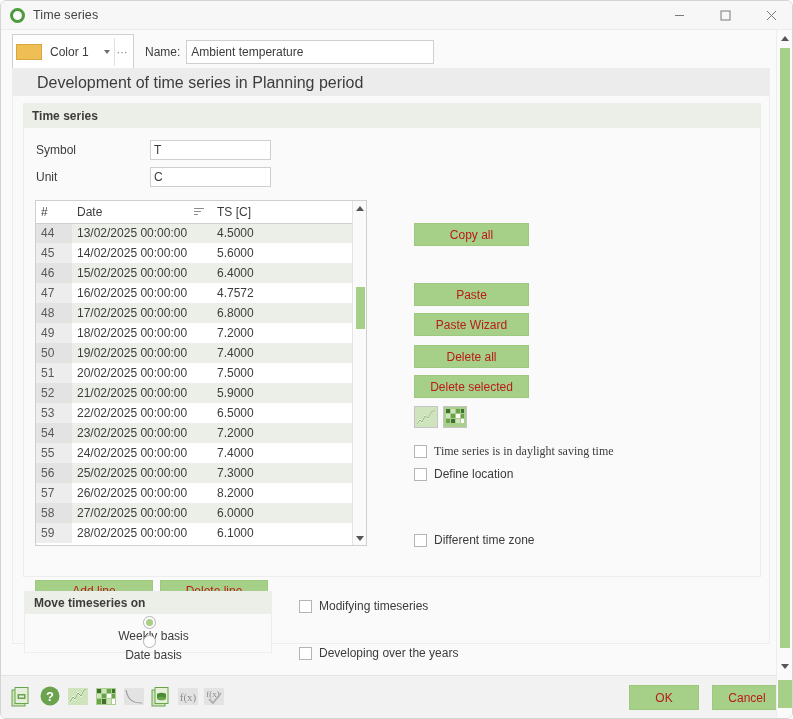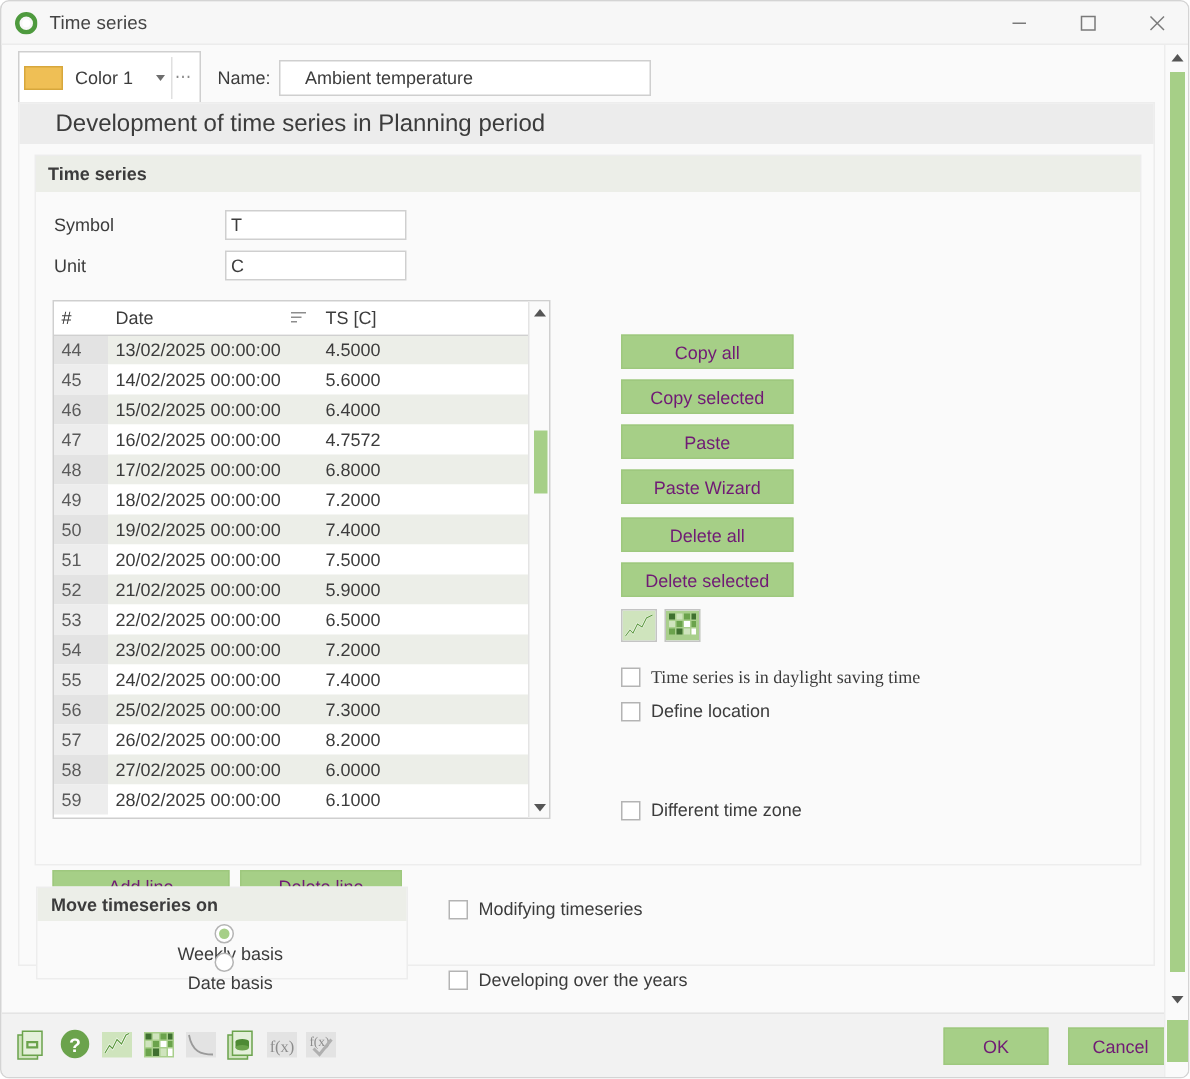--- a/index.html
+++ b/index.html
@@ -79,21 +79,21 @@
     position: absolute; right: 18px; top: 3px; bottom: 3px;
     width: 1px; background: #e0e0e0;
   }
   .name-label { margin-left: 11px; margin-right: 6px; font-size: 12px; color: #3c3c3c; }
   .name-input {
     width: 248px; height: 24px;
     border: 1px solid #cfcfcf;
     background: #ffffff;
     font-family: "Liberation Sans", sans-serif;
     font-size: 12px; color: #3c3c3c;
-    padding: 0 16px;
+    padding: 0 4px;
     outline: none;
   }
 
   
   .group-dev {
     position: absolute; top: 67px; left: 11px;
     width: 758px; height: 576px;
     background: #fafafa;
     border: 1px solid #ededed;
   }
@@ -191,21 +191,21 @@
   .tbl-thumb {
     position: absolute; left: 3px; top: 86px;
     width: 9px; height: 42px;
     background: #a6cf87;
   }
 
   
   .btn {
     font-family: "Liberation Sans", sans-serif;
     font-size: 12px;
-    color: #701a75;
+    color: #b91c1c;
     background: #a6cf87;
     border: 1px solid #9ec87e;
     display: flex; align-items: center; justify-content: center;
     cursor: default;
     user-select: none;
   }
   .rbtn { position: absolute; left: 390px; width: 115px; height: 23px; }
 
   .mini-icon {
     position: absolute; width: 24px; height: 22px;
@@ -452,21 +452,20 @@
               <span class="tri-up"></span>
             </div>
           <div class="tbl-thumb"></div>
           <div class="arr bot">
               <span class="tri-down"></span>
             </div>
         </div>
       </div>
 
       <div class="btn rbtn" style="top:119px;">Copy all</div>
-      <div class="btn rbtn" style="top:149px;">Copy selected</div>
       <div class="btn rbtn" style="top:179px;">Paste</div>
       <div class="btn rbtn" style="top:209px;">Paste Wizard</div>
       <div class="btn rbtn" style="top:241px;">Delete all</div>
       <div class="btn rbtn" style="top:271px;">Delete selected</div>
 
       <div class="mini-icon" style="left:390px; top:302px;">
         <svg width="22" height="20" viewBox="0 0 22 20">
           <rect width="22" height="20" fill="#cfe4bd"></rect>
           <polyline points="2,17 5,13 7,15 10,9 13,11 16,5 20,3" fill="none" stroke="#ffffff" stroke-width="1.3"></polyline>
           <polyline points="2,17 5,13 7,15 10,9 13,11 16,5 20,3" fill="none" stroke="#5d9a3e" stroke-width=".7"></polyline>

